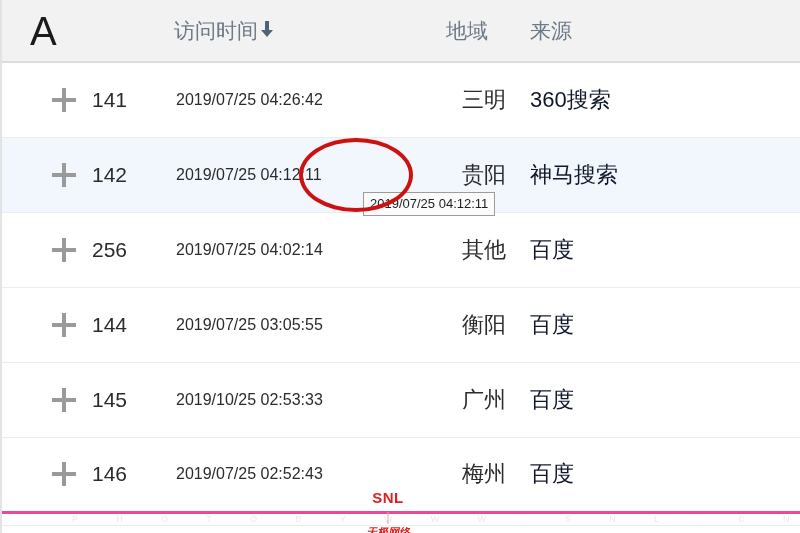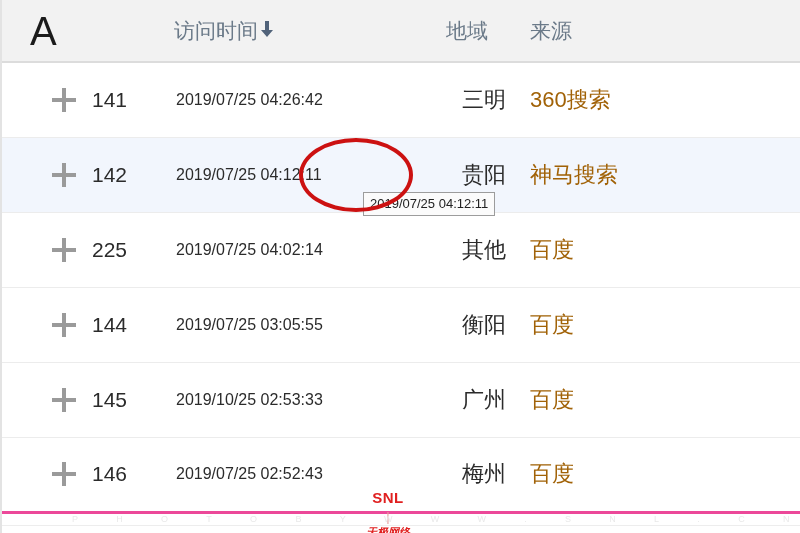--- a/index.html
+++ b/index.html
@@ -141,21 +141,21 @@
     text-align: center;
     white-space: nowrap;
   }
   .cell-src {
     font-size: 22px;
     text-align: left;
     padding-left: 8px !important;
     white-space: nowrap;
   }
   .src-link {
-    color: #a16207;
+    color: #0f172a;
     text-decoration: none;
     cursor: pointer;
   }
 
   
   .annot-circle {
     position: absolute;
     left: 297px;
     top: 138px;
     width: 114px;
@@ -287,21 +287,21 @@
         </tr>
         <tr class="row alt">
           <td class="cell-plus"><span class="plus-icon"></span></td>
           <td class="cell-id">142</td>
           <td class="cell-time">2019/07/25 04:12:11</td>
           <td class="cell-region">贵阳</td>
           <td class="cell-src"><span class="src-link">神马搜索</span></td>
         </tr>
         <tr class="row">
           <td class="cell-plus"><span class="plus-icon"></span></td>
-          <td class="cell-id">225</td>
+          <td class="cell-id">256</td>
           <td class="cell-time">2019/07/25 04:02:14</td>
           <td class="cell-region">其他</td>
           <td class="cell-src"><span class="src-link">百度</span></td>
         </tr>
         <tr class="row">
           <td class="cell-plus"><span class="plus-icon"></span></td>
           <td class="cell-id">144</td>
           <td class="cell-time">2019/07/25 03:05:55</td>
           <td class="cell-region">衡阳</td>
           <td class="cell-src"><span class="src-link">百度</span></td>

